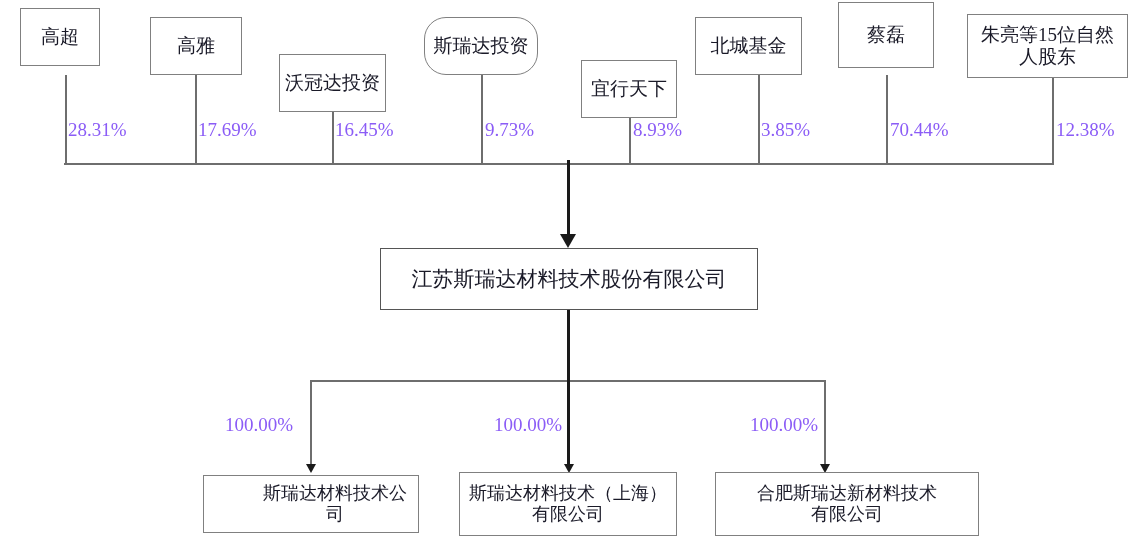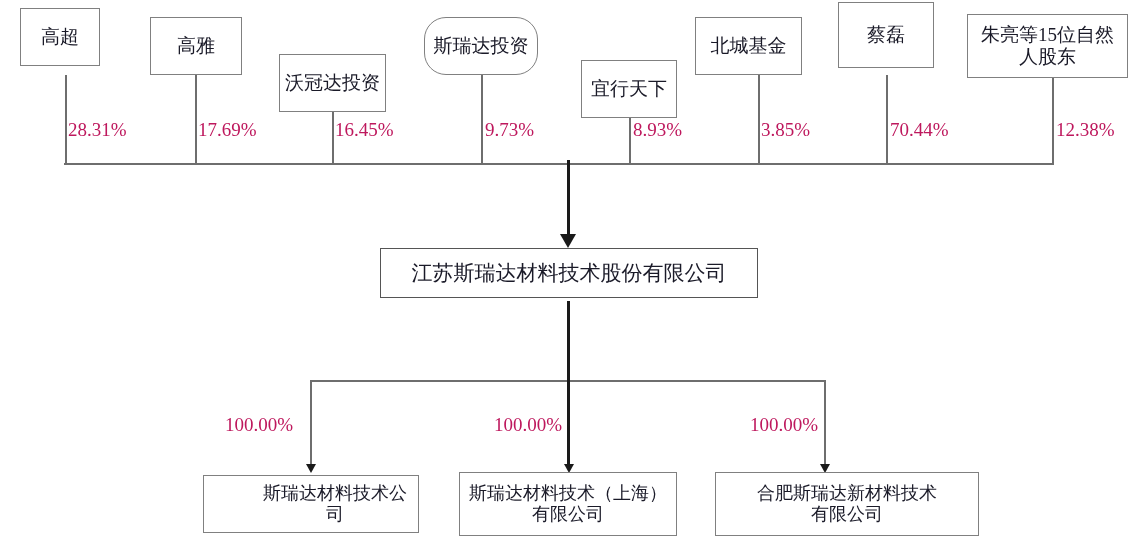--- a/index.html
+++ b/index.html
@@ -73,21 +73,21 @@
   .arrow-head.big {
     border-left-width: 8px;
     border-right-width: 8px;
     border-top-width: 14px;
   }
 
   
   .pct-label {
     position: absolute;
     font-size: 19px;
-    color: #be185d;
+    color: #8b5cf6;
     white-space: nowrap;
     z-index: 4;
   }
 </style>
 </head>
 <body>
 
 <div id="chart-root">
 
   <div class="node-box top-node" style="left:20px; top:8px; width:80px; height:58px;">
@@ -139,21 +139,21 @@
 
   <div class="pct-label" style="left:68px;  top:119px;">28.31%</div>
   <div class="pct-label" style="left:198px; top:119px;">17.69%</div>
   <div class="pct-label" style="left:335px; top:119px;">16.45%</div>
   <div class="pct-label" style="left:485px; top:119px;">9.73%</div>
   <div class="pct-label" style="left:633px; top:119px;">8.93%</div>
   <div class="pct-label" style="left:761px; top:119px;">3.85%</div>
   <div class="pct-label" style="left:890px; top:119px;">70.44%</div>
   <div class="pct-label" style="left:1056px;top:119px;">12.38%</div>
 
-  <div class="node-box main-node" style="left:380px; top:248px; width:378px; height:50px; border-color:#555;">
+  <div class="node-box main-node" style="left:380px; top:248px; width:378px; height:62px; border-color:#555;">
     <span class="node-label">江苏斯瑞达材料技术股份有限公司</span>
   </div>
 
   <div class="conn-v thick" style="left:567px; top:301px; height:80px;"></div>
 
   <div class="conn-h" style="left:310px; top:380px; width:516px;"></div>
 
   <div class="conn-v" style="left:310px; top:380px; height:88px;"></div>
   <div class="arrow-head" style="left:306px; top:464px;"></div>
 

